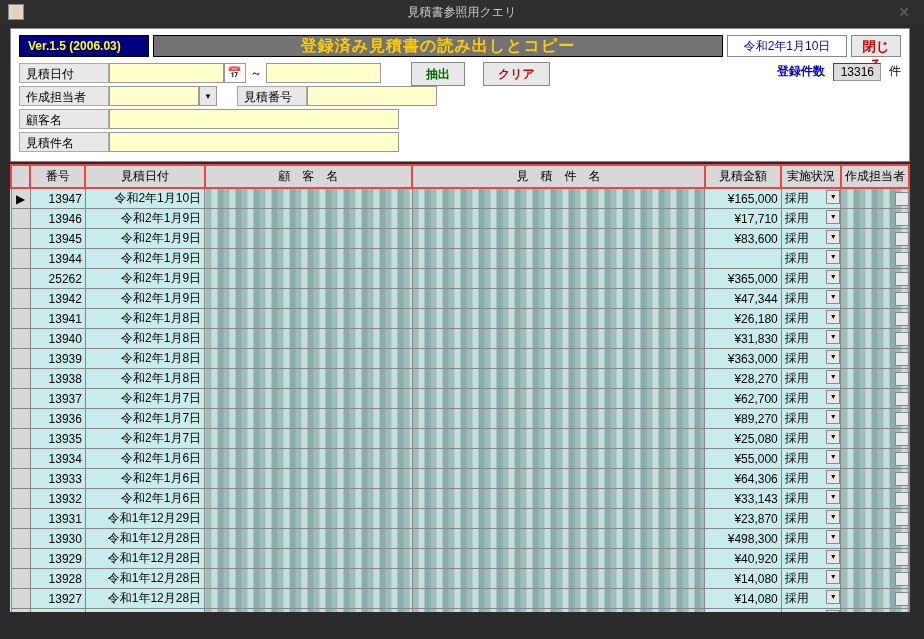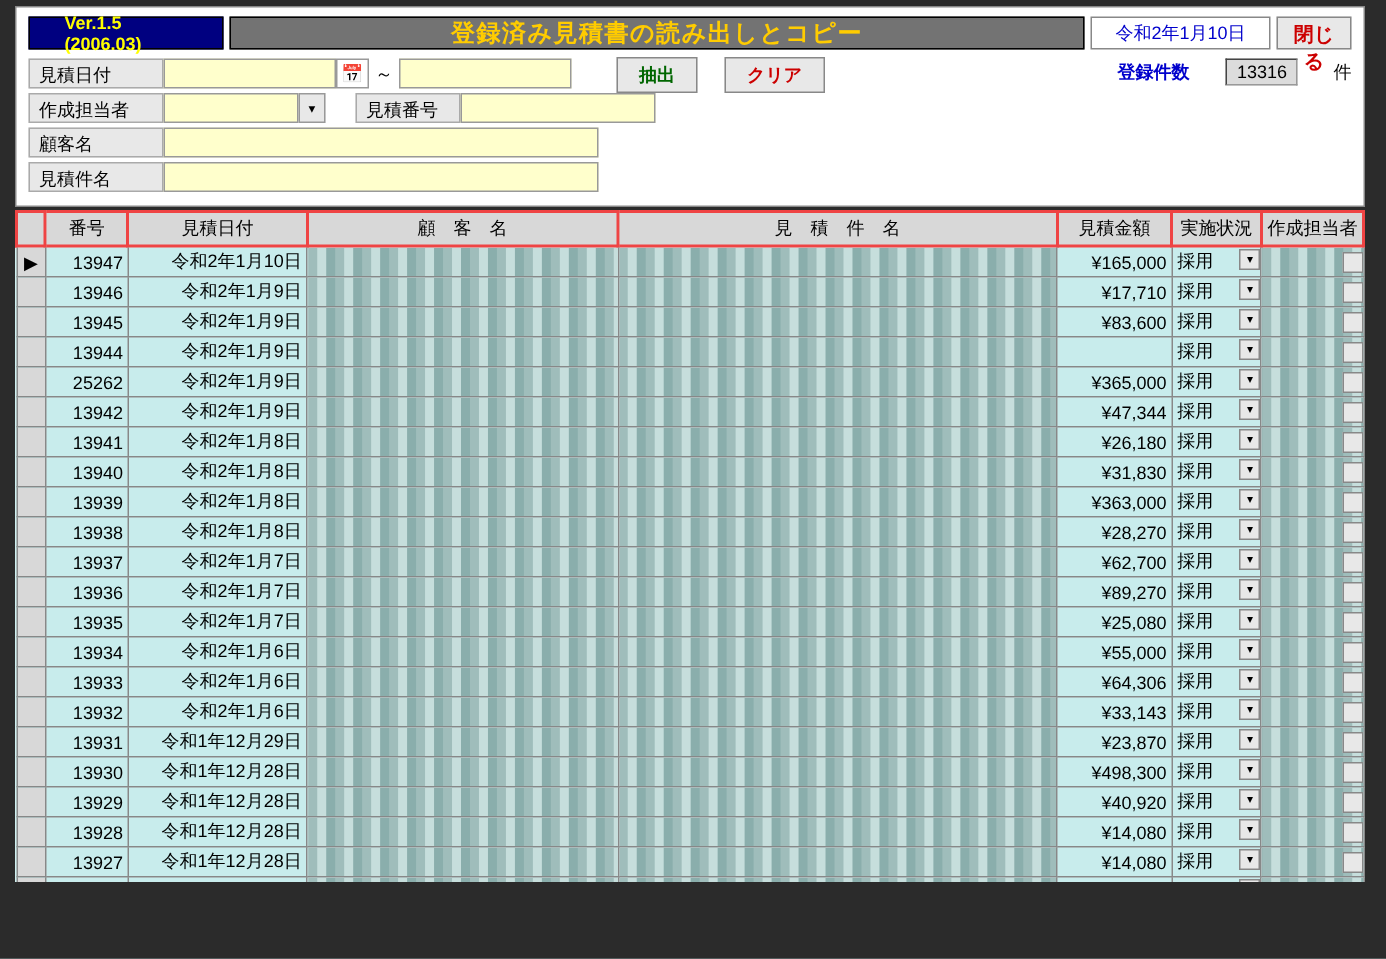--- a/index.html
+++ b/index.html
@@ -59,21 +59,21 @@
   display: flex;
   align-items: stretch;
   gap: 4px;
   margin-bottom: 6px;
   height: 22px;
 }
 .ver-box {
   background: #000080;
   color: #ffff00;
   font-weight: bold;
-  padding: 2px 23px;
+  padding: 2px 8px;
   border: 1px solid #000;
   font-size: 12px;
   display: flex; align-items: center;
   width: 130px;
   flex-shrink: 0;
 }
 .title-box {
   flex: 1;
   background: #737373;
   color: #ffcc00;
@@ -111,22 +111,22 @@
 }
 .filter-left { flex: 1; }
 .filter-right {
   width: 220px;
   display: flex;
   flex-direction: column;
   align-items: flex-end;
 }
 .count-row {
   display: flex;
-  align-items: center;
-  gap: 24px;
+  align-items: flex-start;
+  gap: 8px;
   margin-bottom: 4px;
 }
 .count-label {
   color: #0000cc;
   font-weight: bold;
 }
 .count-val {
   background: #dcdcdc;
   border: 1px inset #999;
   padding: 1px 6px;
@@ -241,20 +241,25 @@
 table.grid td.status { padding: 0 0 0 3px; }
 table.grid td.person { padding: 0 0 0 2px; }
 .col-sel{width:18px}.col-no{width:52px}.col-date{width:112px}
 .col-cust{width:195px}.col-subj{width:275px}.col-amt{width:72px}
 .col-stat{width:56px}.col-per{width:64px}
 </style>
 </head>
 <body>
 
 <div class="window">
+  <div class="titlebar">
+    <span class="icon">▭</span>
+    <span class="title">見積書参照用クエリ</span>
+    <span class="close-x">✕</span>
+  </div>
 
   <div class="content">
     <div class="form-panel">
 
       <div class="header-row">
         <div class="ver-box">Ver.1.5 (2006.03)</div>
         <div class="title-box">登録済み見積書の読み出しとコピー</div>
         <div class="date-box">令和2年1月10日</div>
         <button class="close-btn">閉じる</button>
       </div>

